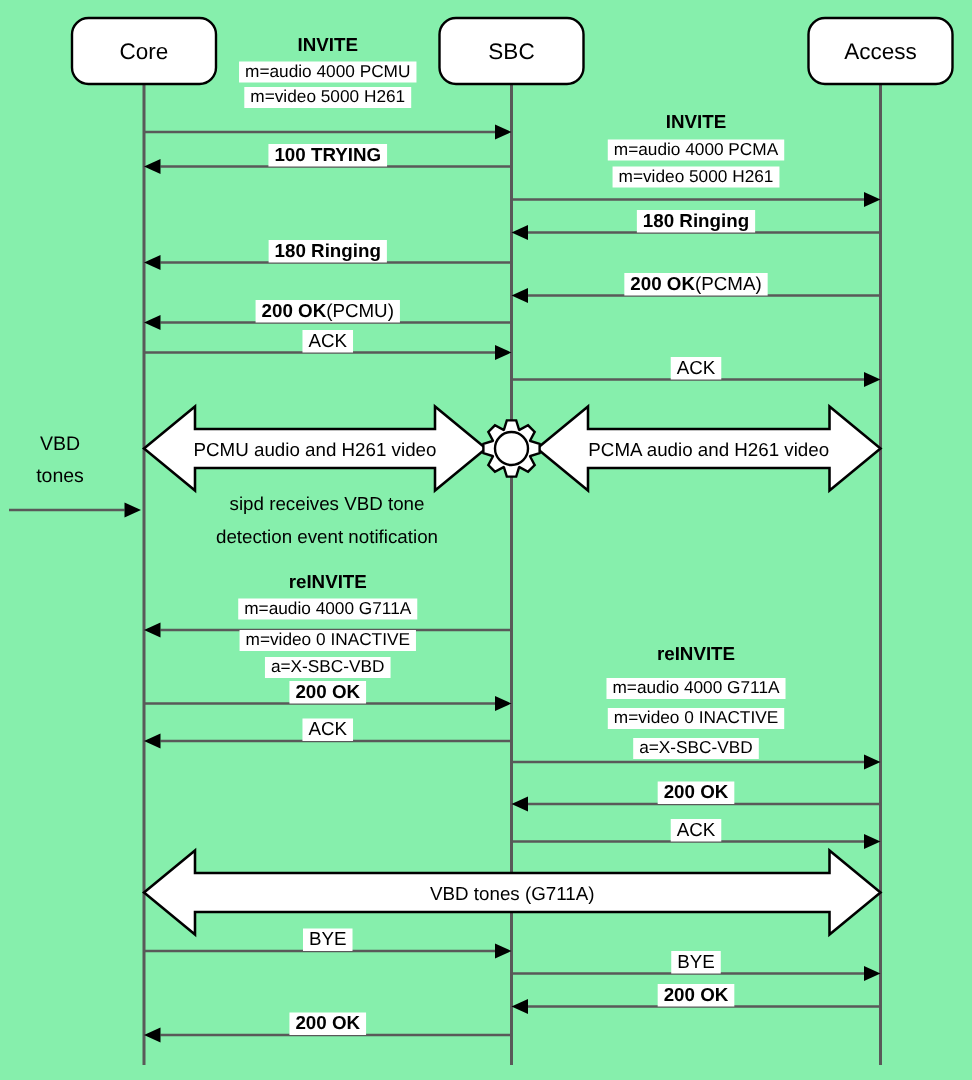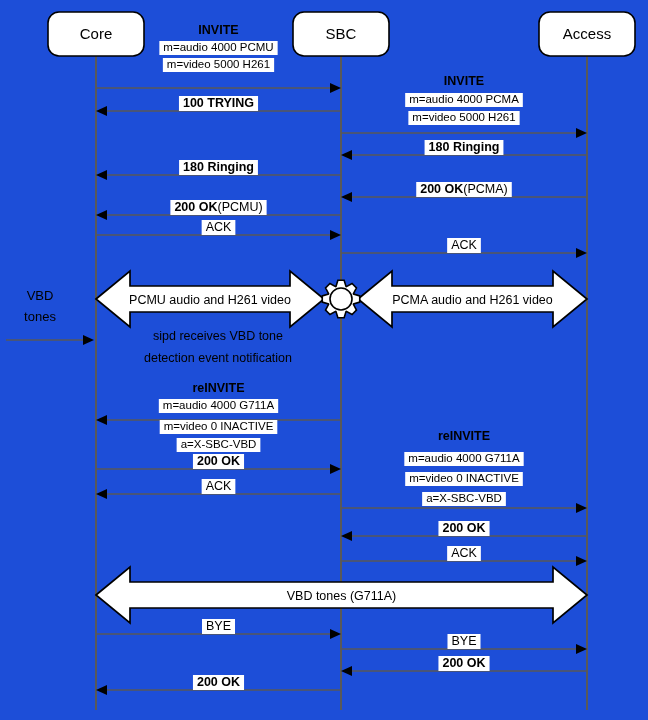--- a/index.html
+++ b/index.html
@@ -9,21 +9,21 @@
     background: #ffffff;
   }
   body {
     font-family: "Liberation Sans", sans-serif;
     color: #000000;
   }
   #stage {
     position: relative;
     width: 648px;
     height: 720px;
-    background: #1d4ed8;
+    background: #86efac;
     overflow: hidden;
   }
   #diagram {
     position: absolute;
     left: 0;
     top: 0;
     width: 648px;
     height: 720px;
   }
   .node-box-label {

